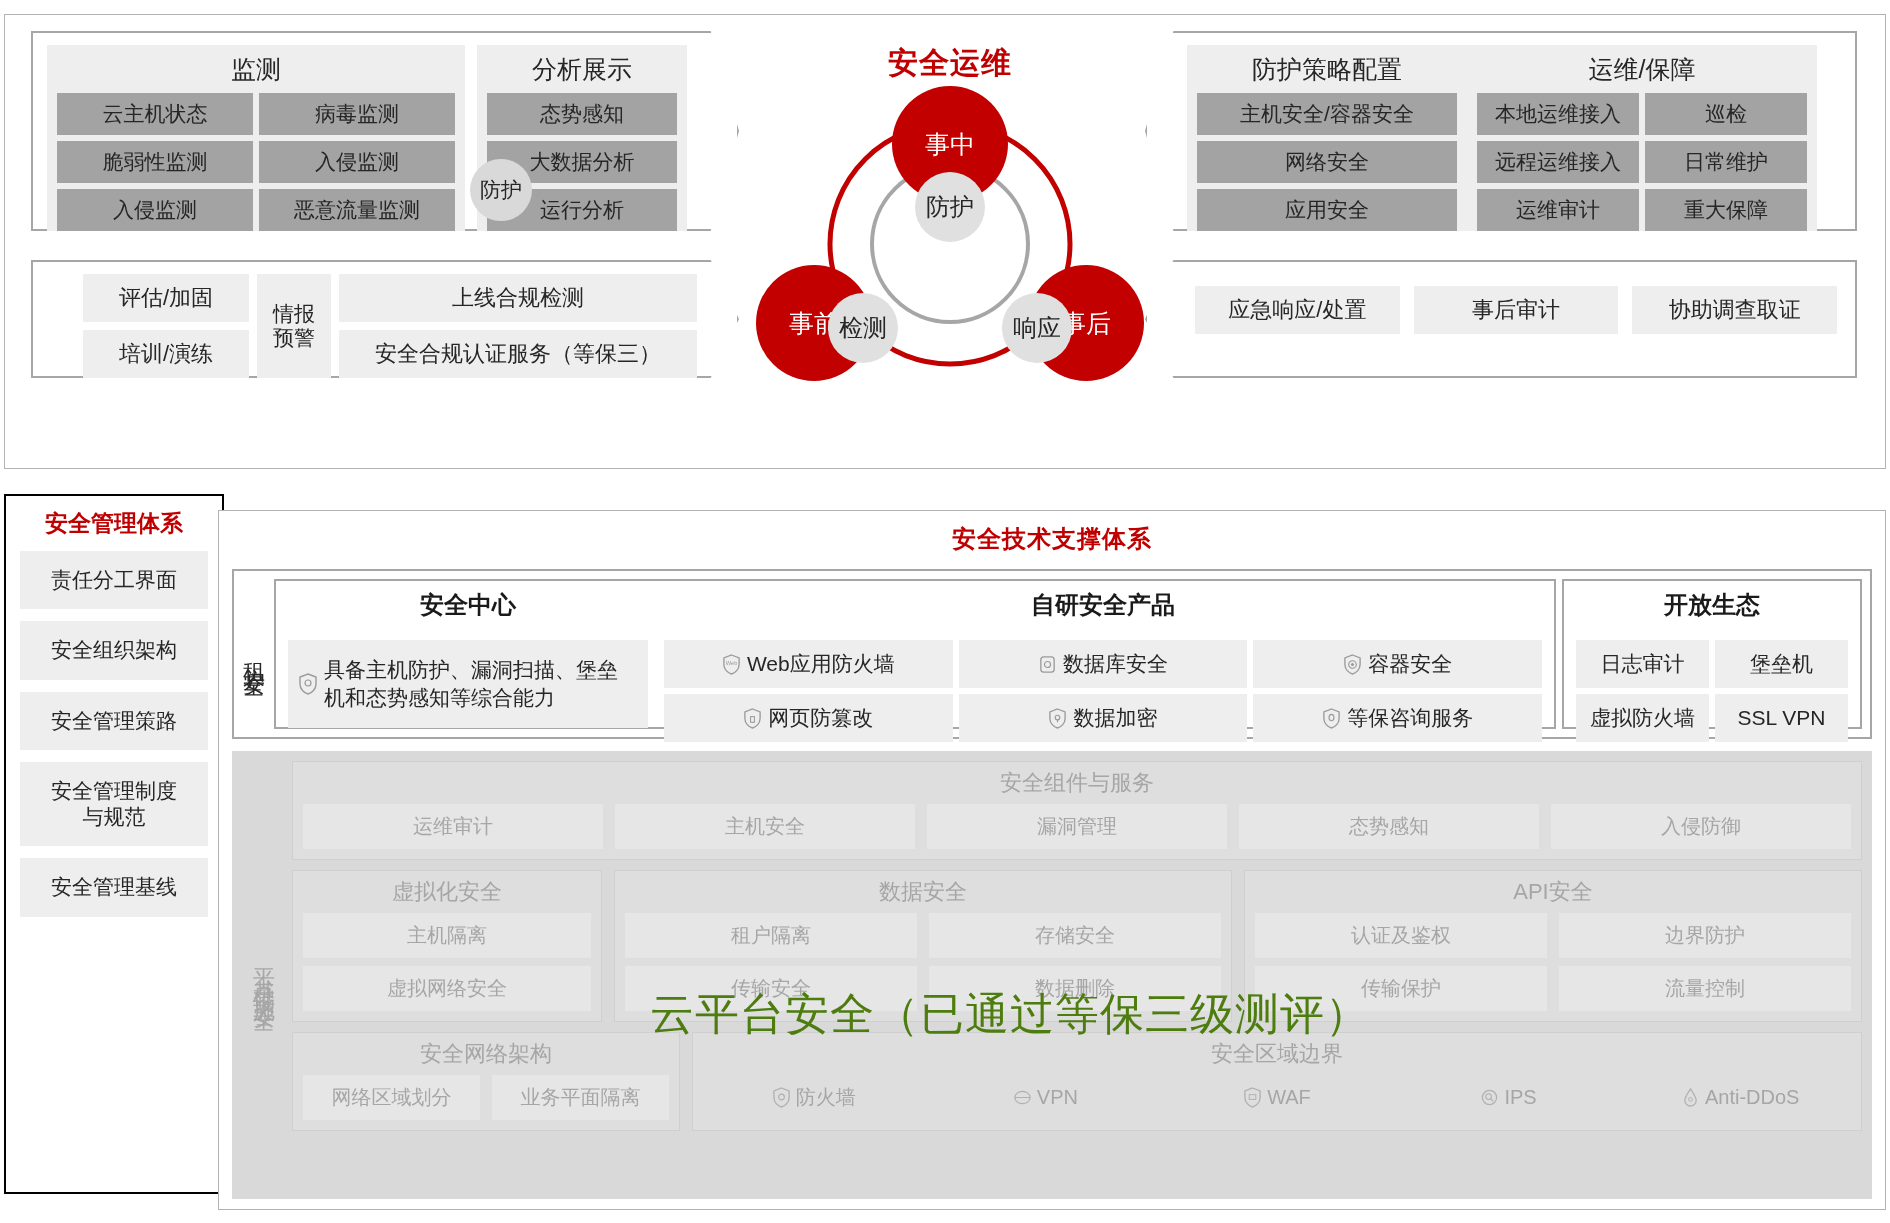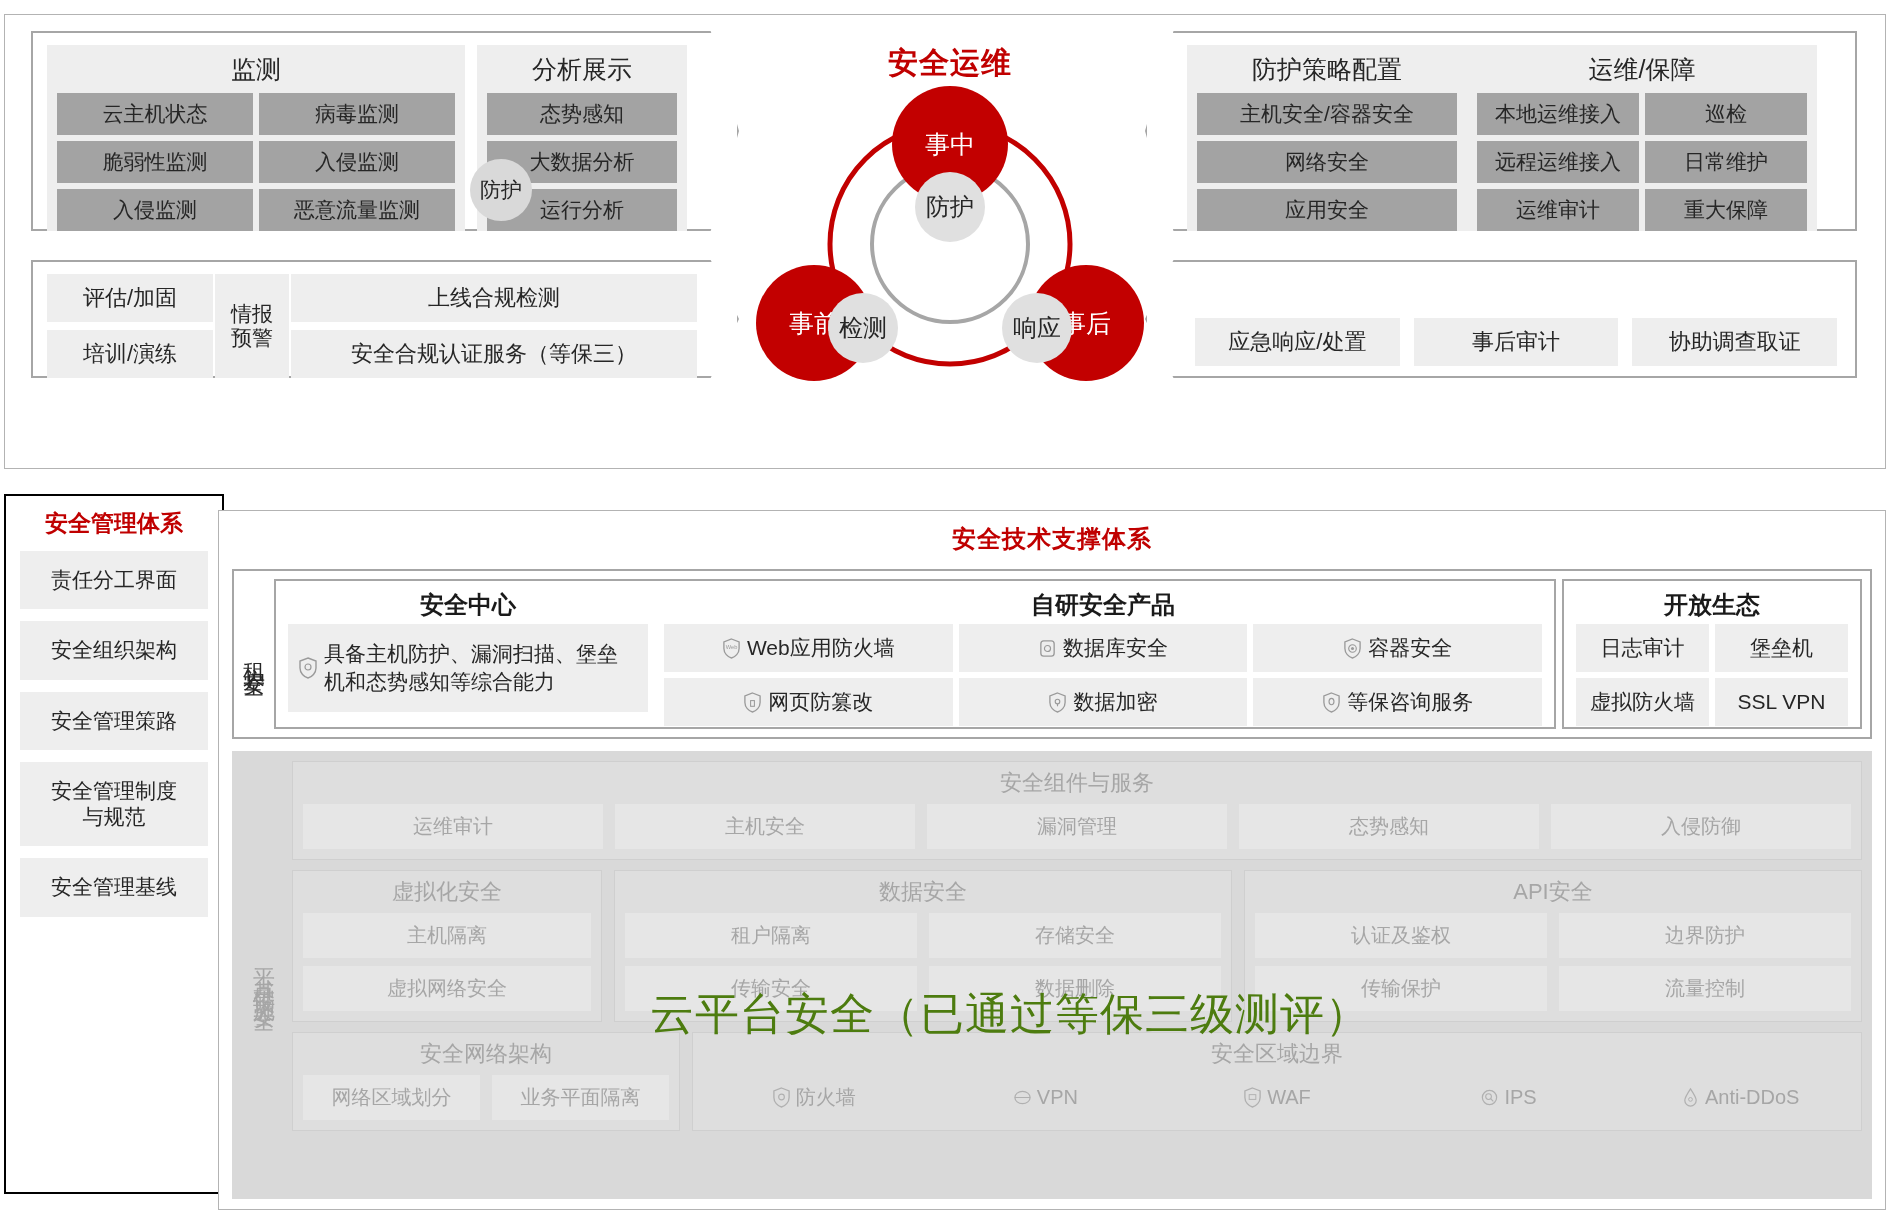--- a/index.html
+++ b/index.html
@@ -131,21 +131,21 @@
     font-size: 22px; color: #262626; letter-spacing: 4px;
     display: flex; align-items: center; justify-content: center;
     padding: 0 8px;
   }
   .inner-box {
     border: 2px solid #a6a6a6; background: #fff;
     padding: 8px 12px 12px 12px;
   }
   .inner-title {
     text-align: center; font-size: 24px; font-weight: bold;
-    color: #1a1a1a; margin-bottom: 3px; white-space: nowrap;
+    color: #1a1a1a; margin-bottom: 19px; white-space: nowrap;
   }
   .prod-chip {
     background: #eeeeee; color: #262626; font-size: 21px;
     display: flex; align-items: center; justify-content: center;
     gap: 6px; padding: 10px 8px; white-space: nowrap;
   }
   .ico { display: inline-flex; align-items: center; }
 
   #infra-box {
     position: absolute; left: 13px; top: 240px;
@@ -197,21 +197,21 @@
           <div class="chip">态势感知</div>
           <div class="chip">大数据分析</div>
           <div class="chip">运行分析</div>
         </div>
       </div>
     </div>
     <div style="position:absolute; left:437px; top:126px; width:62px; height:62px; border-radius:50%; background:#d9d9d9; display:flex; align-items:center; justify-content:center; font-size:21px; color:#262626;">防护</div>
   </div>
 
   <div class="chev" id="left-lower">
-    <div style="display:flex; gap:2px; padding:12px 40px 12px 14px; align-items:stretch;">
+    <div style="display:flex; gap:8px; padding:12px 40px 12px 14px; align-items:stretch;margin-left:36px;">
       <div style="display:grid; grid-template-rows:1fr 1fr; gap:8px; width:166px;">
         <div class="chip-l">评估/加固</div>
         <div class="chip-l">培训/演练</div>
       </div>
       <div class="chip-l" style="width:74px; display:flex; align-items:center; justify-content:center; white-space:pre-line; line-height:1.15; font-size:21px;">情报
 预警</div>
       <div style="display:grid; grid-template-rows:1fr 1fr; gap:8px; flex:1;">
         <div class="chip-l">上线合规检测</div>
         <div class="chip-l">安全合规认证服务（等保三）</div>
       </div>
@@ -236,21 +236,21 @@
           <div class="chip">远程运维接入</div>
           <div class="chip">日常维护</div>
           <div class="chip">运维审计</div>
           <div class="chip">重大保障</div>
         </div>
       </div>
     </div>
   </div>
 
   <div class="chev" id="right-lower">
-    <div style="display:flex; gap:14px; padding:24px 18px 24px 48px;margin-top:32px;">
+    <div style="display:flex; gap:14px; padding:24px 18px 24px 48px;">
       <div class="chip-l" style="flex:1;">应急响应/处置</div>
       <div class="chip-l" style="flex:1;">事后审计</div>
       <div class="chip-l" style="flex:1;">协助调查取证</div>
     </div>
   </div>
 
   <div id="center-wheel">
     <div id="wheel-title">安全运维</div>
 
     <svg width="420" height="370" style="position:absolute; left:0; top:0;">

